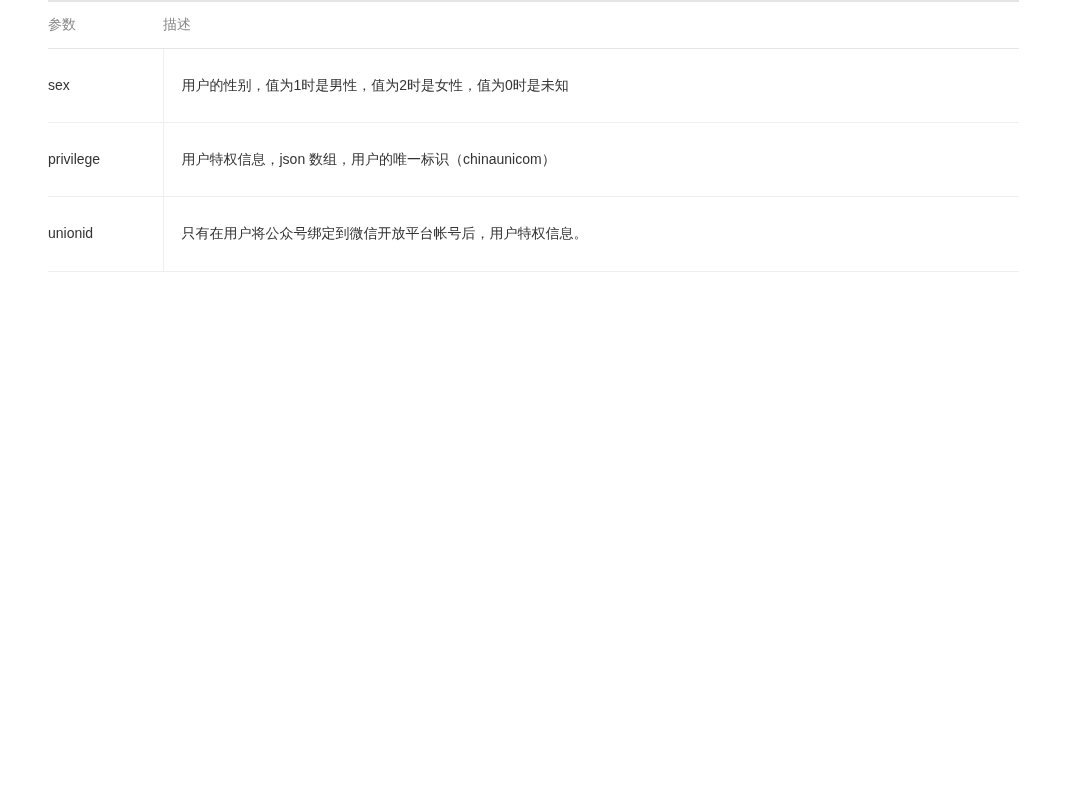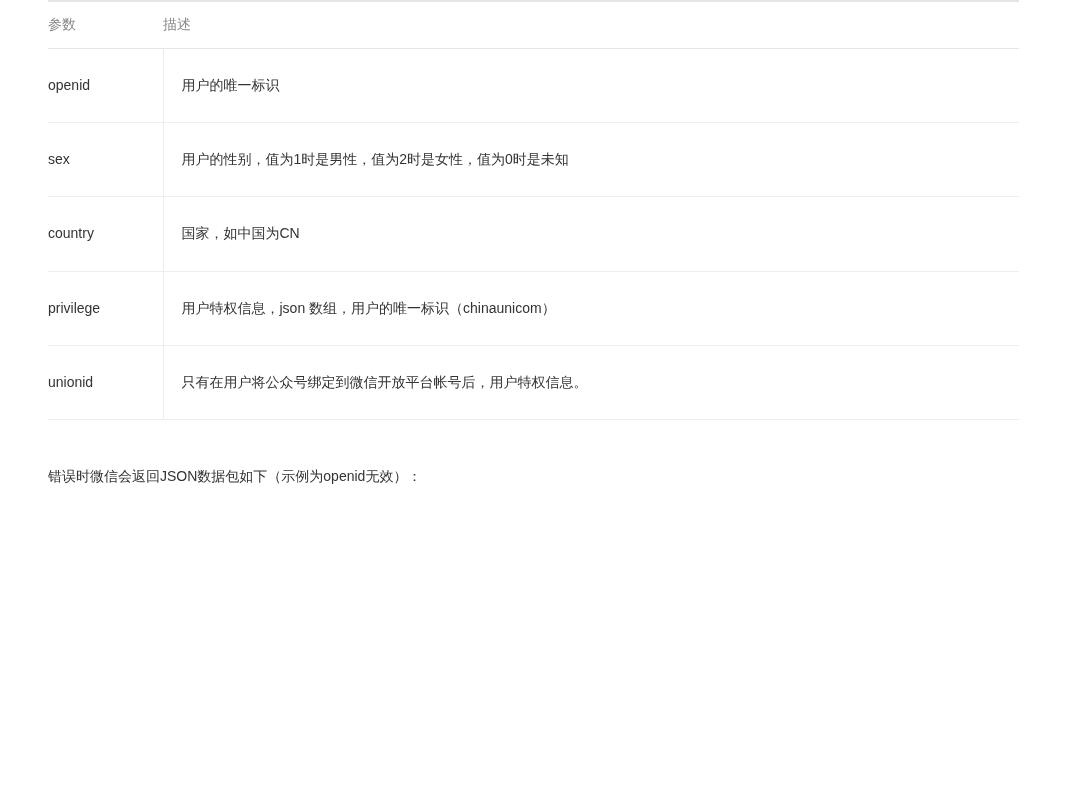--- a/index.html
+++ b/index.html
@@ -74,37 +74,28 @@
 
   <table>
     <thead>
       <tr>
         <th>参数</th>
         <th>描述</th>
       </tr>
     </thead>
     <tbody>
       <tr>
-        <td>openid</td>
-        <td>用户的唯一标识</td>
-      </tr>
-      <tr>
         <td>sex</td>
         <td>用户的性别，值为1时是男性，值为2时是女性，值为0时是未知</td>
-      </tr>
-      <tr>
-        <td>country</td>
-        <td>国家，如中国为CN</td>
       </tr>
       <tr>
         <td>privilege</td>
         <td>用户特权信息，json 数组，用户的唯一标识（chinaunicom）</td>
       </tr>
       <tr>
         <td>unionid</td>
         <td>只有在用户将公众号绑定到微信开放平台帐号后，用户特权信息。</td>
       </tr>
     </tbody>
   </table>
 
-  <p class="error-text">错误时微信会返回JSON数据包如下（示例为openid无效）：</p>
 
 </div>
 
 </body></html>

